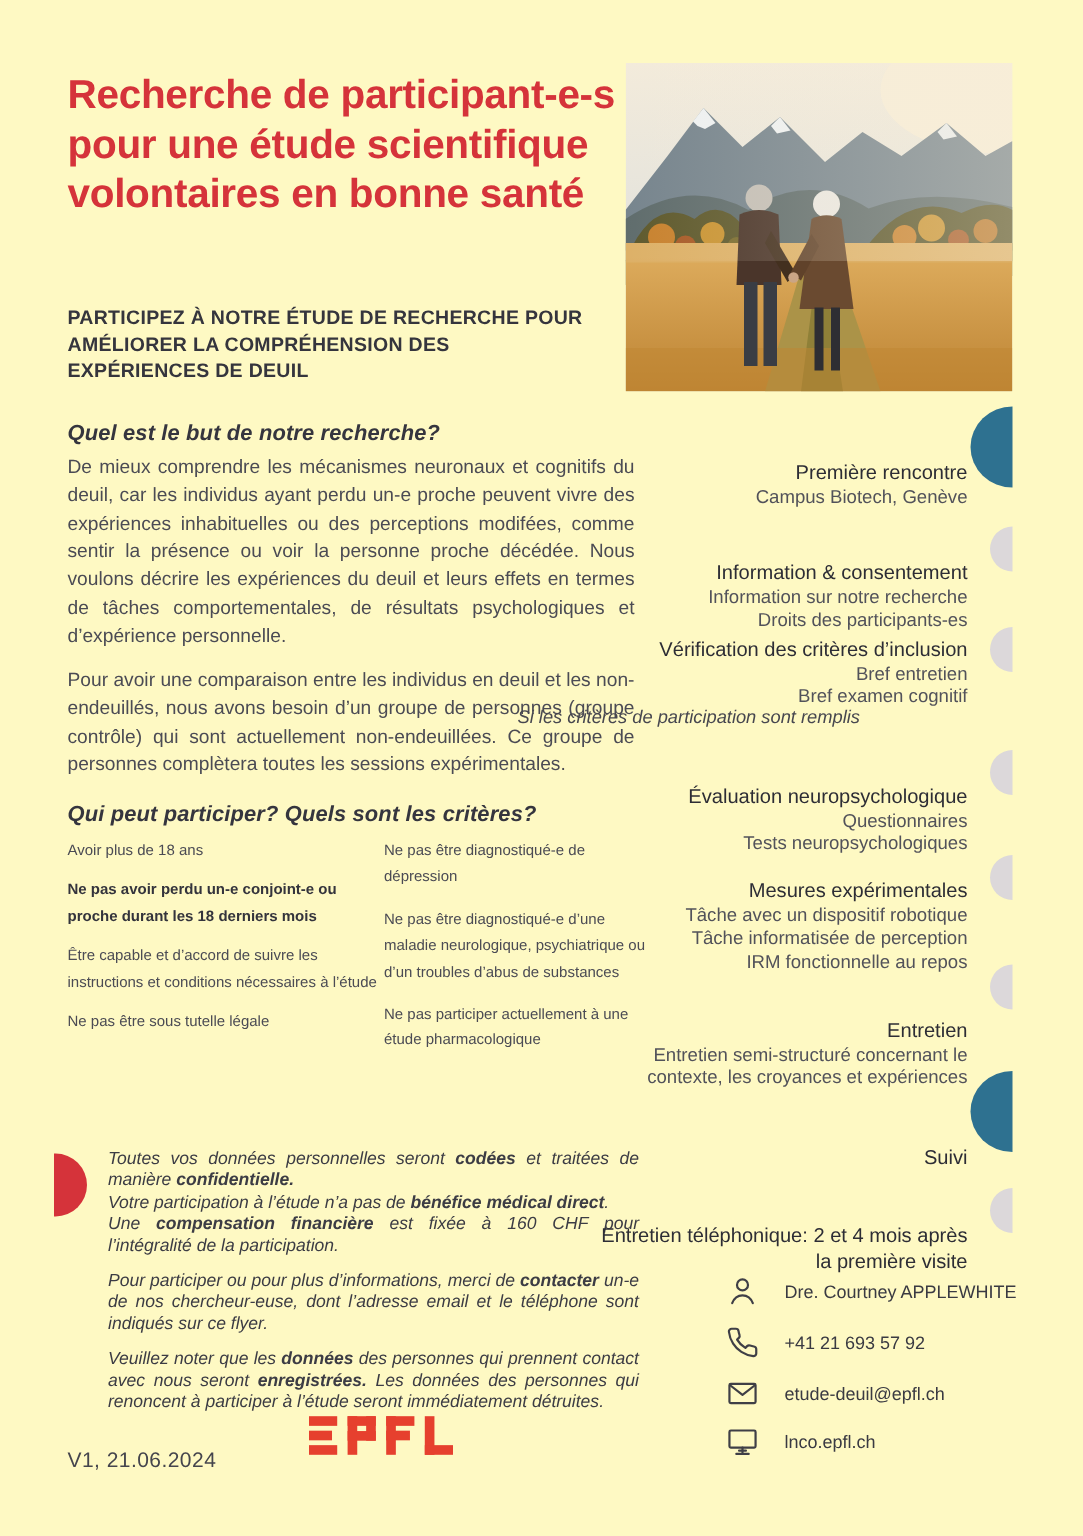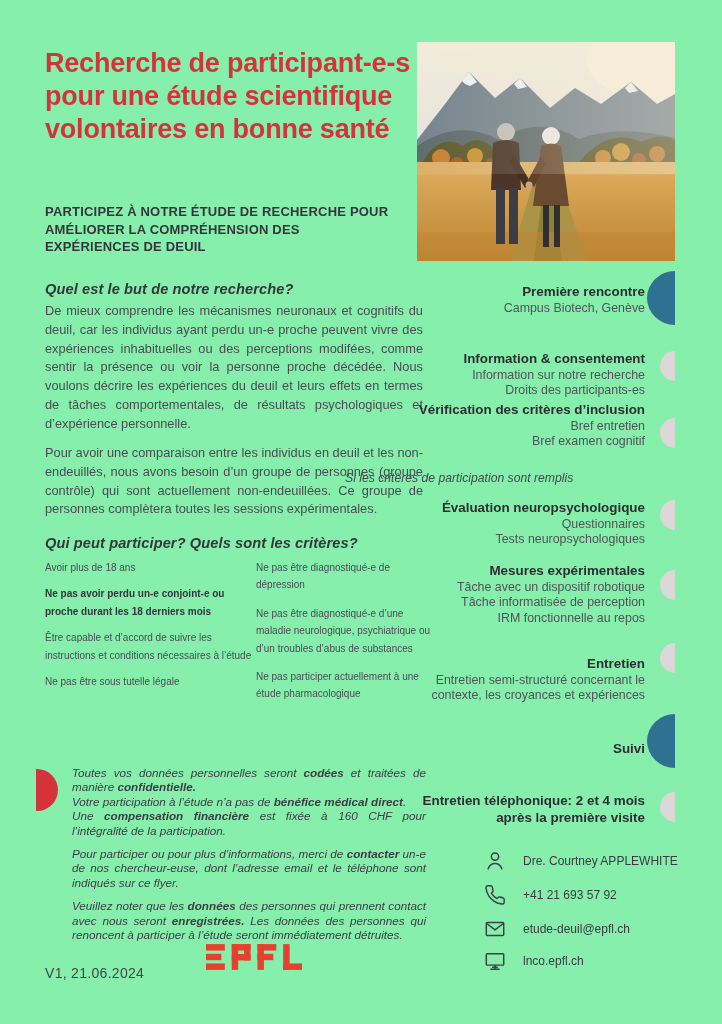--- a/index.html
+++ b/index.html
@@ -2,21 +2,21 @@
 <html lang="fr" style="--title_red: #d5333a; --logo_red: #e6402e; --teal: #2e7190; --bubble_grey: #dcd8da; --text_dark: #3a3a42;"><head>
 <meta charset="utf-8">
 <style>
   :root{
     --title_red:#d5333a; --logo_red:#e6402e; --teal:#2e7190;
     --bubble_grey:#dcd8da; --text_dark:#3a3a42;
   }
   *{margin:0;padding:0;box-sizing:border-box;}
   html,body{background:#ffffff;}
   .page{
-    position:relative;width:722px;height:1024px;background:#86efac;
+    position:relative;width:722px;height:1024px;background:#fef9c3;
     font-family:"Liberation Sans",sans-serif;color:#46464e;overflow:hidden;
   }
   
   .title{position:absolute;left:45px;top:47px;font-size:27px;line-height:33px;
     font-weight:bold;color:var(--title_red);letter-spacing:-0.2px;}
   .title span{display:block;}
   .photo{position:absolute;left:417px;top:42px;width:258px;height:219px;overflow:hidden;}
   .subtitle{position:absolute;left:45px;top:203px;width:348px;font-size:13px;
     font-weight:bold;line-height:17.5px;color:#35353d;letter-spacing:.2px;}
   
@@ -32,21 +32,21 @@
   .crit-col.right .crit{margin-bottom:11px;}
   
   .note-bubble{position:absolute;left:36px;top:769px;width:22px;height:42px;
     background:var(--title_red);border-radius:0 21px 21px 0;}
   .note-text{position:absolute;left:72px;top:766px;width:354px;font-size:11.7px;
     line-height:14.4px;font-style:italic;color:#3c3c44;text-align:justify;hyphens:auto;}
   .note-text p+p.gap{margin-top:9px;}
   .note-text b{font-weight:bold;}
   
   .step{position:absolute;right:77px;width:300px;text-align:right;}
-  .step-title{display:block;font-size:13.4px;font-weight:bold;color:#2d2d35;line-height:16.5px;}
+  .step-title{display:block;font-size:13.4px;font-weight:normal;color:#2d2d35;line-height:16.5px;margin-top:23px;}
   .step-sub{display:block;font-size:12.4px;color:#52525a;line-height:15.5px;}
   .step-connector{position:absolute;right:77px;width:300px;text-align:left;
     font-size:12.2px;font-style:italic;color:#47474f;}
   .bubble{position:absolute;right:47px;}
   .bubble.teal{width:28px;height:54px;background:var(--teal);border-radius:28px 0 0 28px / 27px 0 0 27px;}
   .bubble.grey{width:15px;height:30px;background:var(--bubble_grey);border-radius:15px 0 0 15px;}
   
   .contact-row{position:absolute;left:484px;display:flex;align-items:center;gap:17px;height:26px;}
   .contact-row svg{flex:0 0 auto;stroke:#3f3f46;fill:none;stroke-width:1.6;
     stroke-linecap:round;stroke-linejoin:round;}

